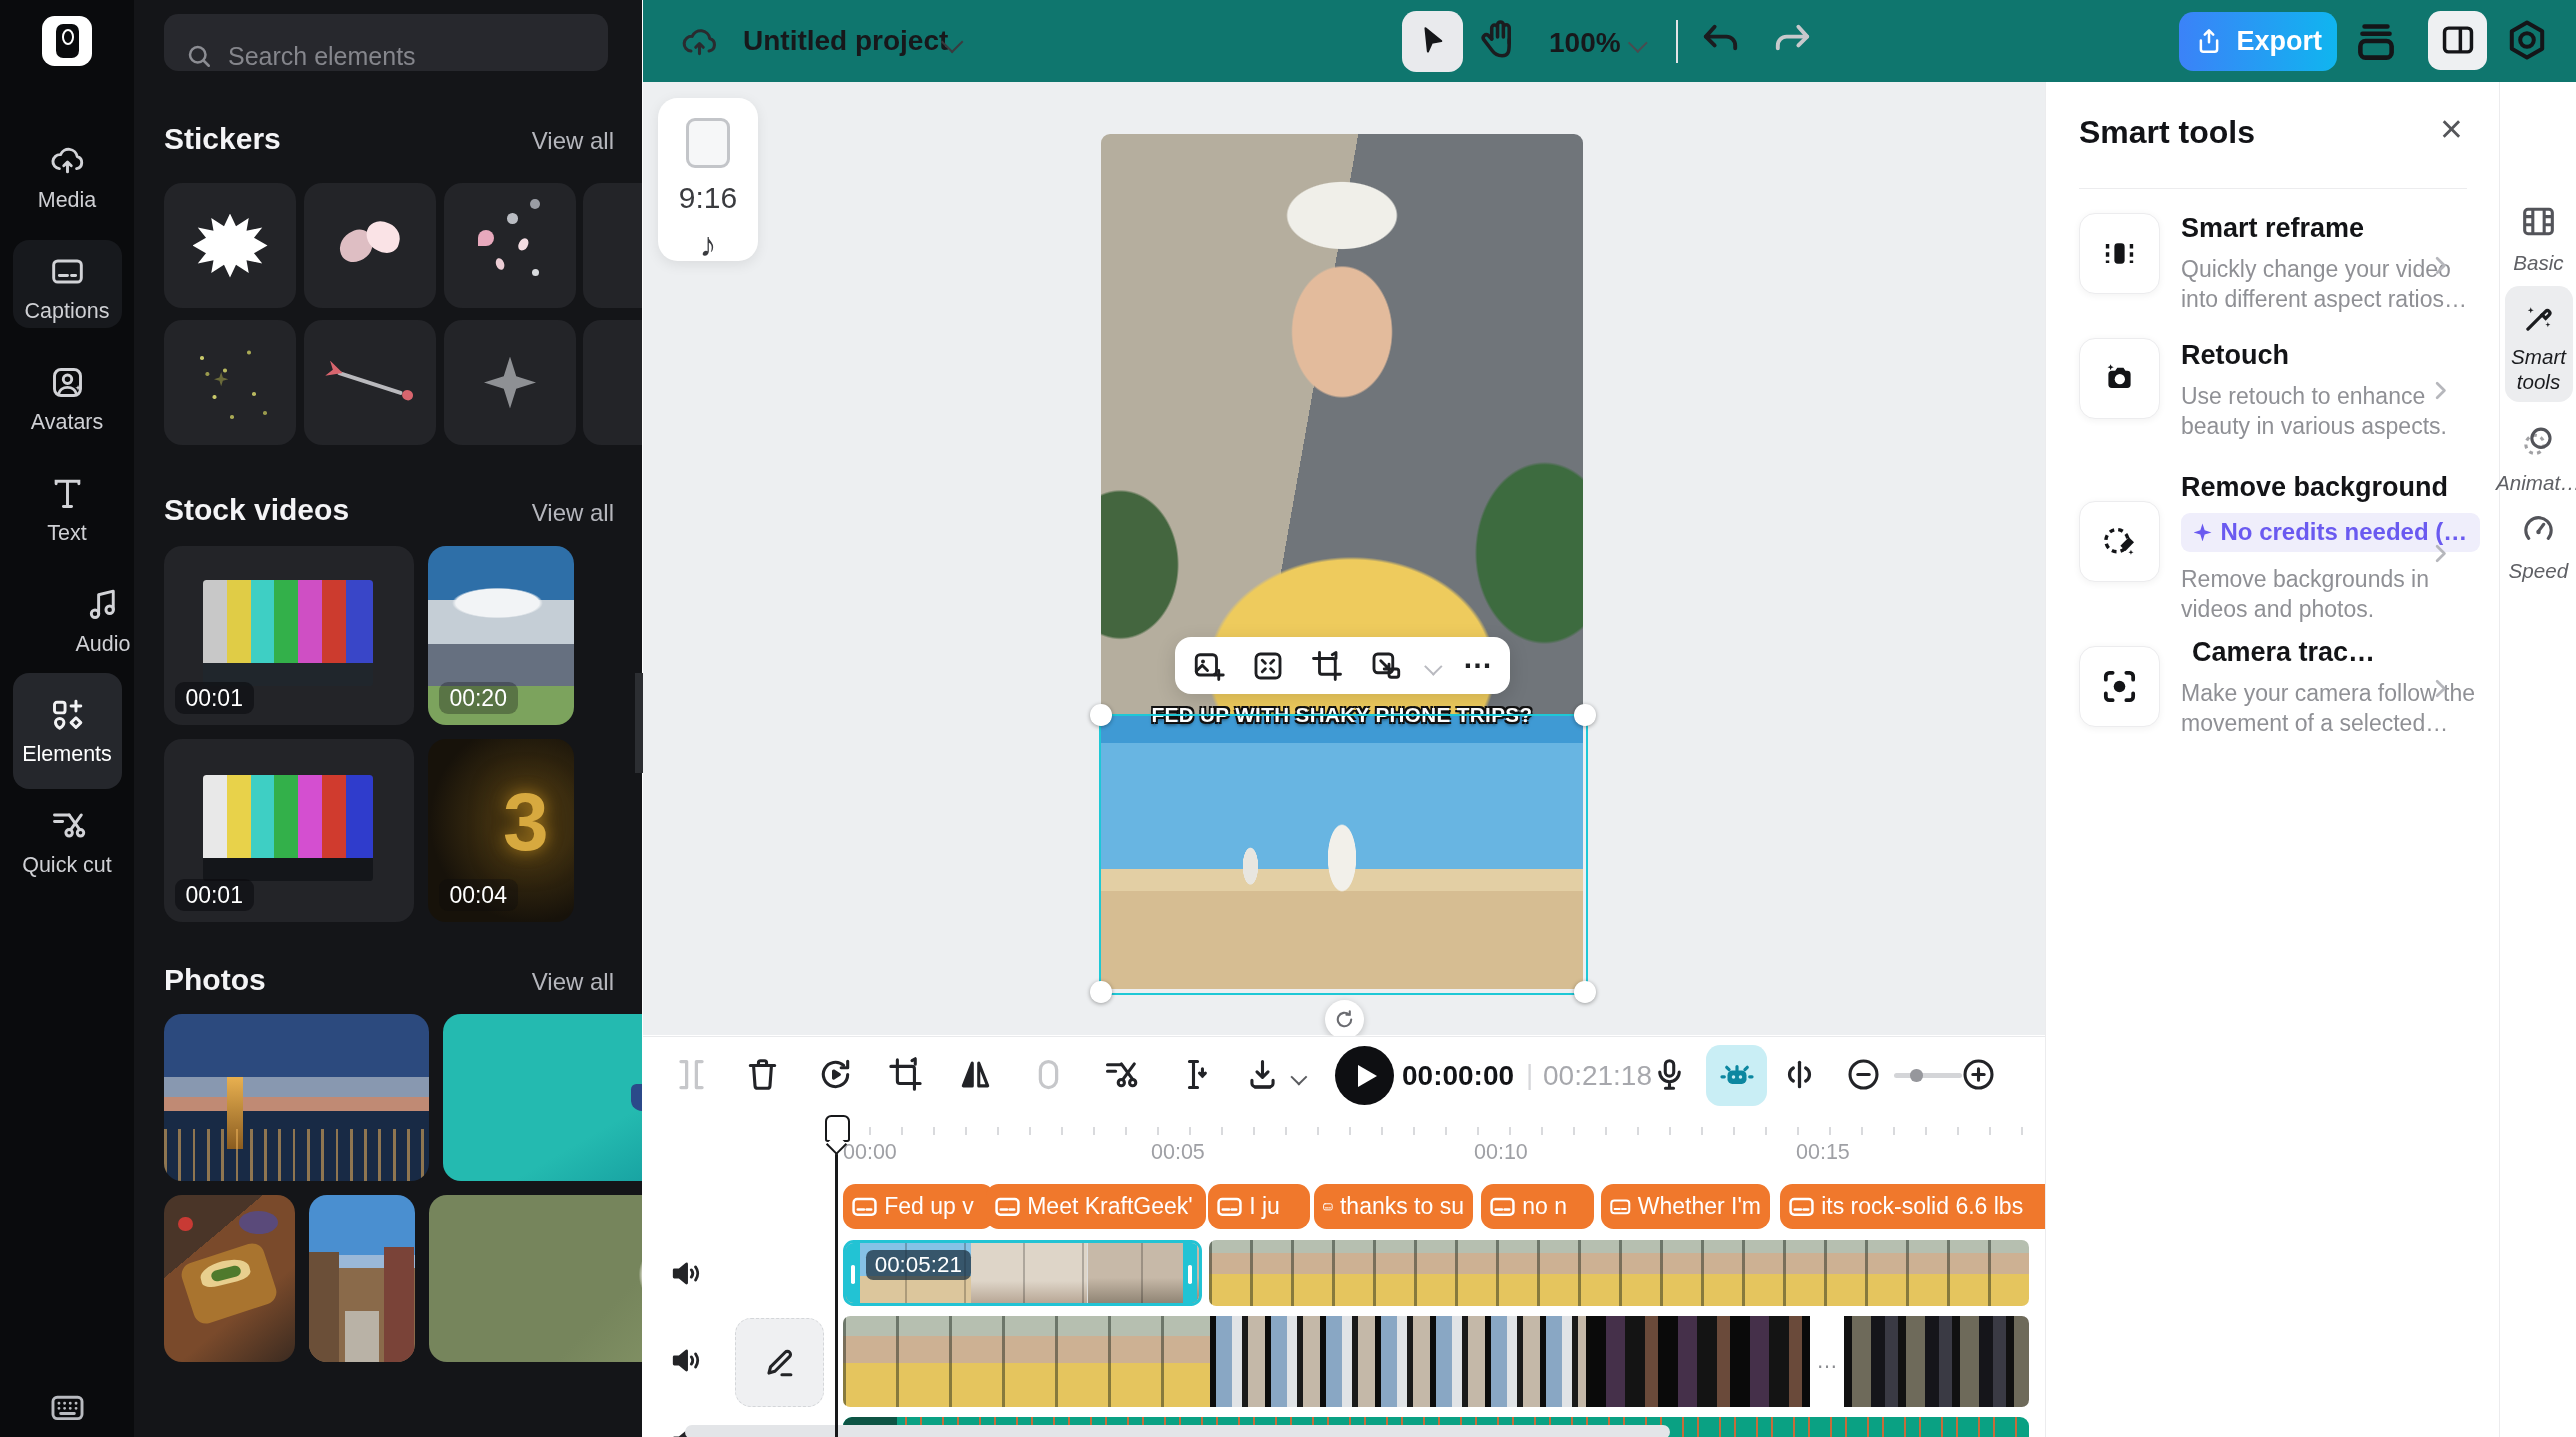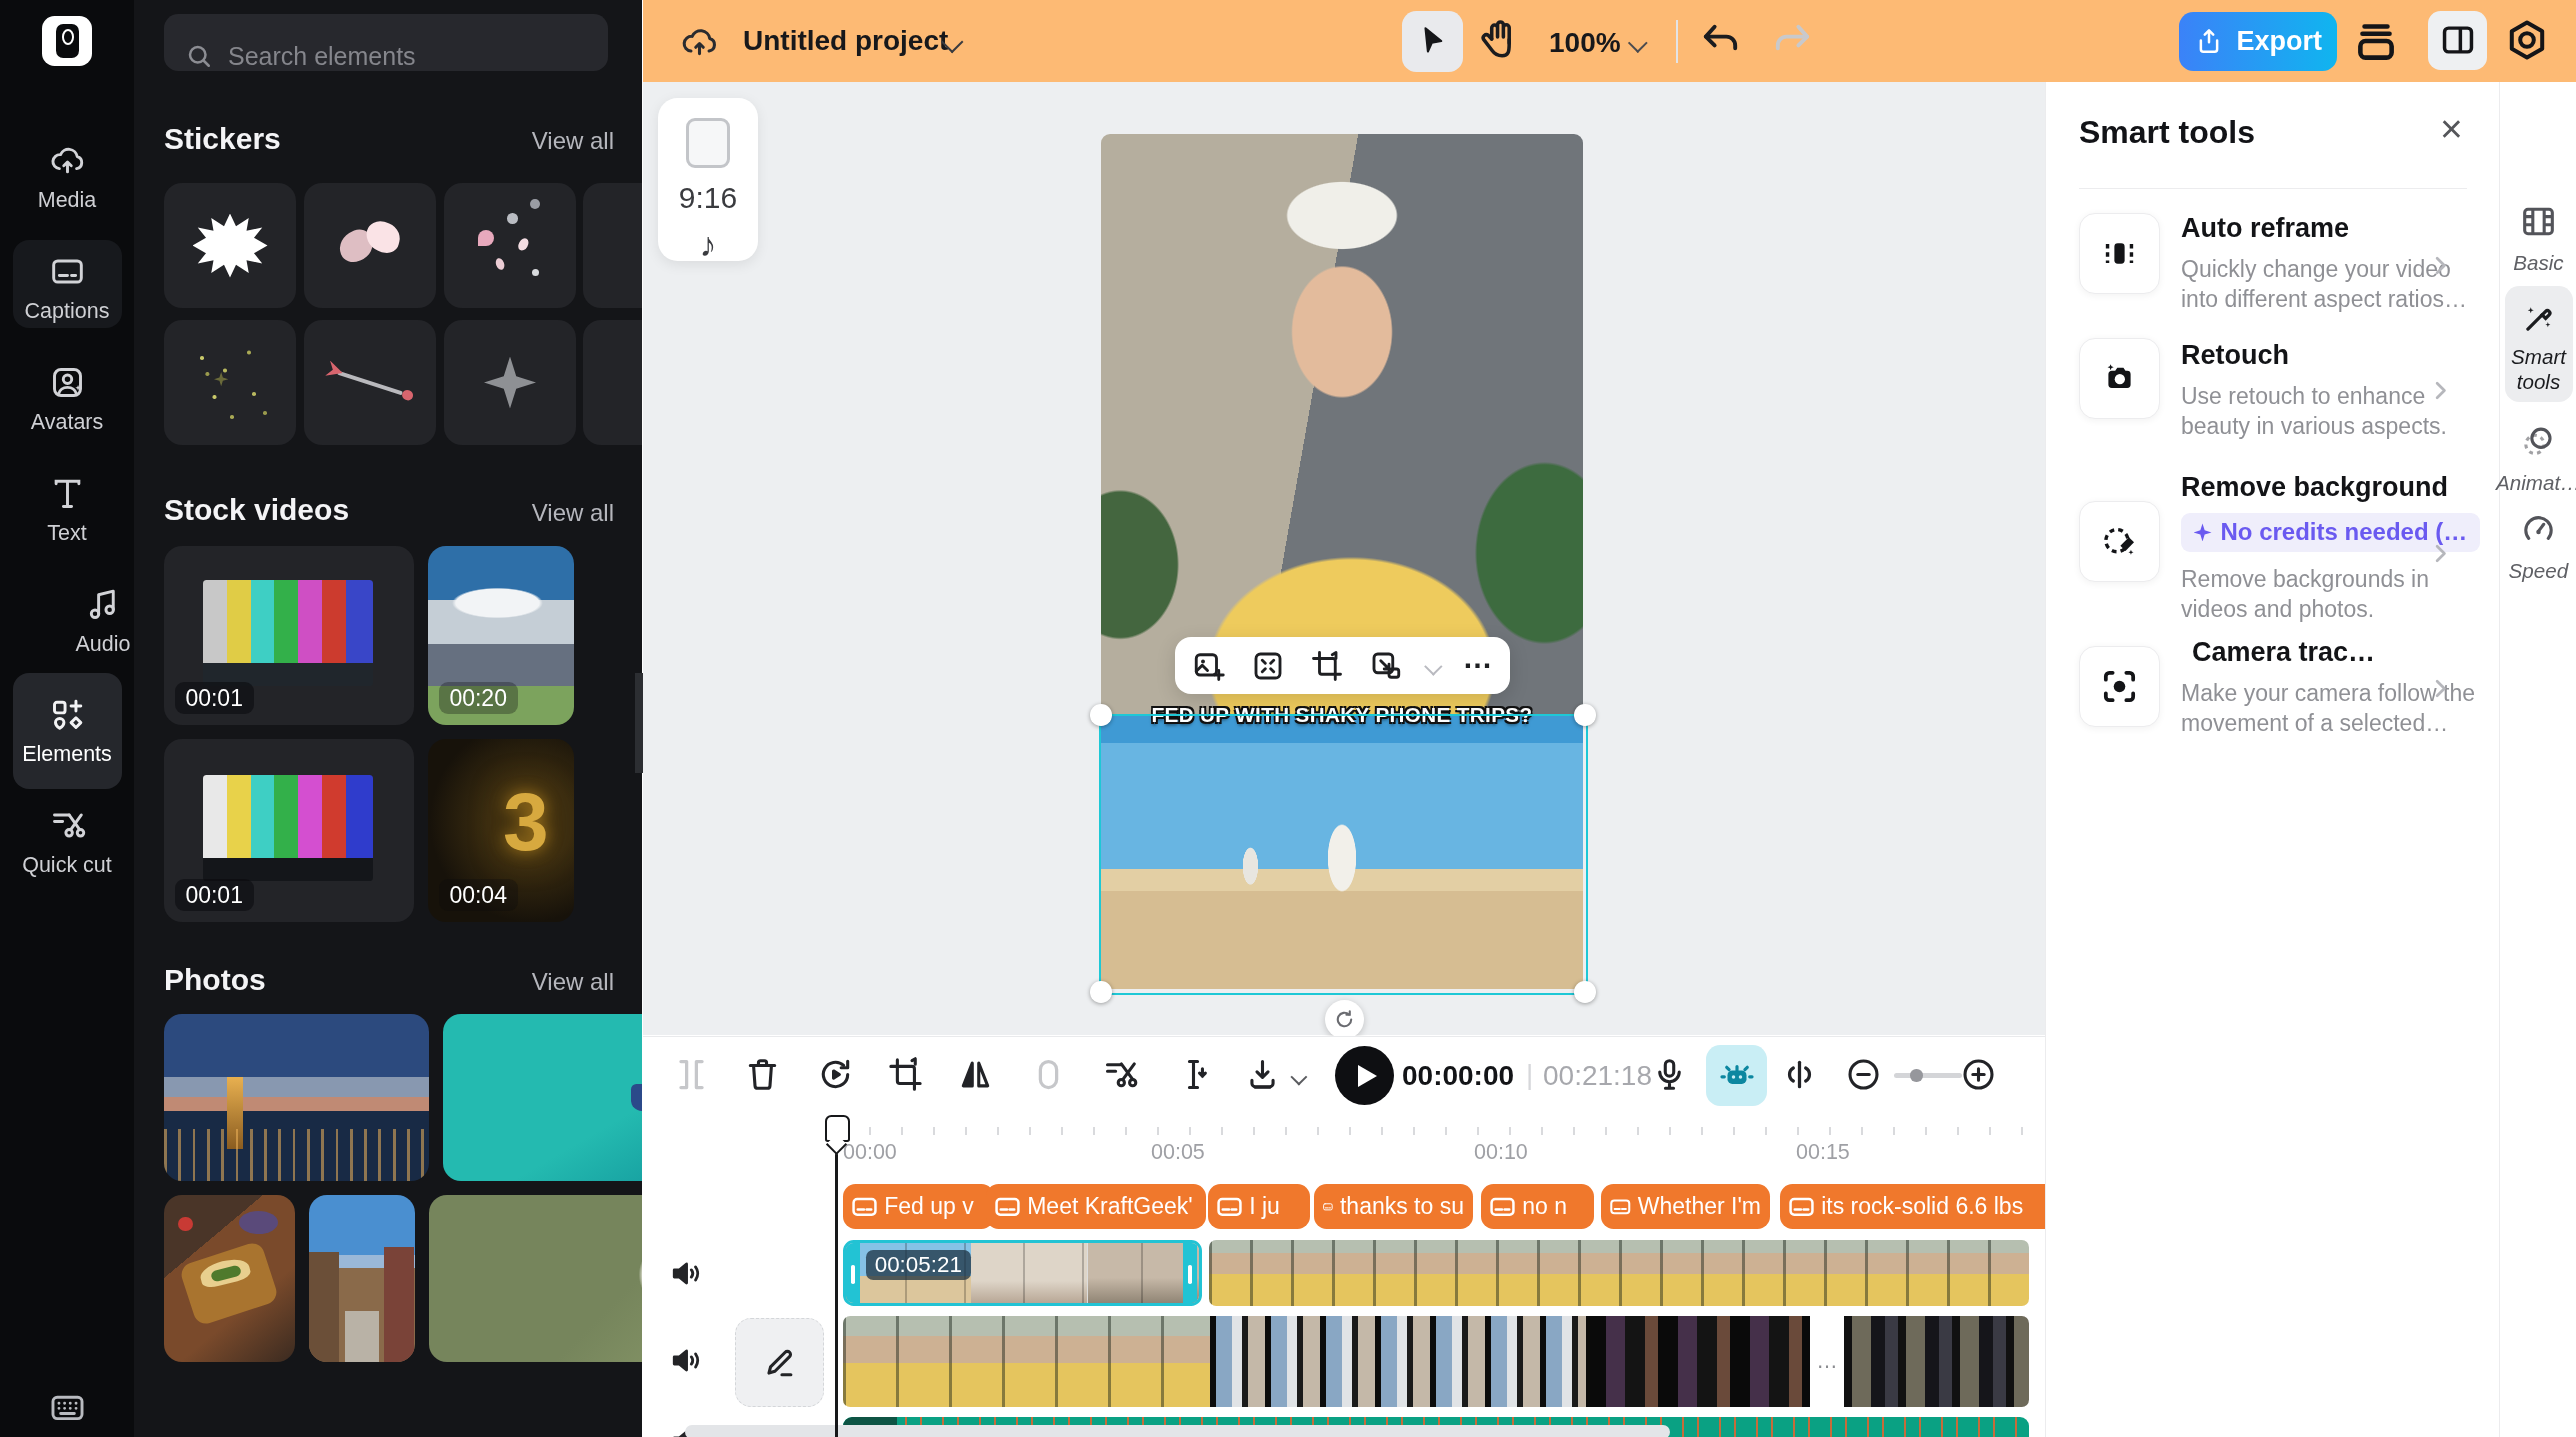--- a/index.html
+++ b/index.html
@@ -11,21 +11,21 @@
   #rail{left:0;top:0;width:134px;height:1437px;background:#0a0b0d;}
   .rail-item{left:0;width:134px;display:flex;flex-direction:column;align-items:center;gap:7.2px;color:#d2d3d7;}
   .rail-label{font-size:21.5px;color:#cfd0d4;text-align:center;line-height:27px;}
   .rail-pill{left:12.5px;width:109px;border-radius:16px;}
   #panel{left:134px;top:0;width:508px;height:1437px;background:#141518;overflow:hidden;}
   .sec-title{font-size:30px;font-weight:700;color:#f4f4f6;}
   .view-all{font-size:24px;color:#b5b6bc;}
   .tile{background:#232428;border-radius:18px;}
   .dur-badge{background:rgba(10,10,12,.55);border-radius:9px;color:#fff;font-size:23px;padding:2.7px 10.7px;}
   
-  #topbar{left:643px;top:0;width:1933px;height:106px;background:#fdba74;}
+  #topbar{left:643px;top:0;width:1933px;height:106px;background:#0f766e;}
   .tb-text{font-size:28px;color:#17181b;}
   .pill{background:#e9eaed;border-radius:14.3px;}
   #export-btn{display:flex;align-items:center;justify-content:center;gap:12.5px;border-radius:14.3px;background:linear-gradient(90deg,#3b82f8,#10b5ef);color:#fff;font-size:27px;font-weight:700;}
   
   #canvas{left:643px;top:82px;width:1403px;height:953px;background:#edeff1;}
   #ratio-card{left:15px;top:16px;width:100px;height:163px;background:#fff;border-radius:19.7px;box-shadow:0 3.6px 12.5px rgba(0,0,0,.08);display:flex;flex-direction:column;align-items:center;}
   .float-bar{background:#fff;border-radius:16px;box-shadow:0 5.4px 19.7px rgba(0,0,0,.14);display:flex;align-items:center;}
   .handle{width:21.5px;height:21.5px;border-radius:50%;background:#fff;box-shadow:0 0.9px 4.5px rgba(0,0,0,.35);}
   
   #edit-toolbar{left:643px;top:1036px;width:1403px;height:77px;background:#fff;border-top:0.9px solid #e9eaec;border-bottom:0.9px solid #ededef;}
@@ -607,21 +607,21 @@
     <div class="ab" style="left:33px;top:32px;font-size:32px;font-weight:700;color:#121317;">Smart tools</div>
     <span class="ab" style="left:394px;top:27px;font-size:39px;color:#55565a;line-height:39px;">×</span>
     <div class="ab" style="left:33px;top:106px;width:388px;height:0.9px;background:#ececee;"></div>
 
     <div class="ab st-card" style="left:33px;top:131px;">
       <svg width="41" height="41" viewBox="0 0 24 24" fill="none" stroke="#131417" stroke-width="2">
           <rect x="9" y="6" width="6" height="12" rx="2" fill="#131417" stroke="none"></rect>
           <path d="M5 6.5v11M19 6.5v11" stroke-dasharray="2.6 2.2"></path>
         </svg>
     </div>
-    <div class="ab st-title" style="left:135px;top:131px;">Auto reframe</div>
+    <div class="ab st-title" style="left:135px;top:131px;">Smart reframe</div>
     <div class="ab st-desc" style="left:135px;top:172px;">Quickly change your video into different aspect ratios…</div>
     <span class="ab st-chev ic" style="left:381px;top:170px;">
         <svg width="27" height="27" viewBox="0 0 24 24" fill="none" stroke="currentColor" stroke-width="2.4" stroke-linecap="round" stroke-linejoin="round">
           <path d="m9 5.5 6.5 6.5L9 18.5"></path>
         </svg>
       </span>
 
     <div class="ab st-card" style="left:33px;top:256px;">
       <svg width="41" height="41" viewBox="0 0 24 24" fill="none">
           <path d="M5.5 9.5c0-1.1.9-2 2-2h2l1.2-1.8h3.6L15.5 7.5h1a2 2 0 0 1 2 2v6a2 2 0 0 1-2 2h-9a2 2 0 0 1-2-2z" fill="#131417"></path>

